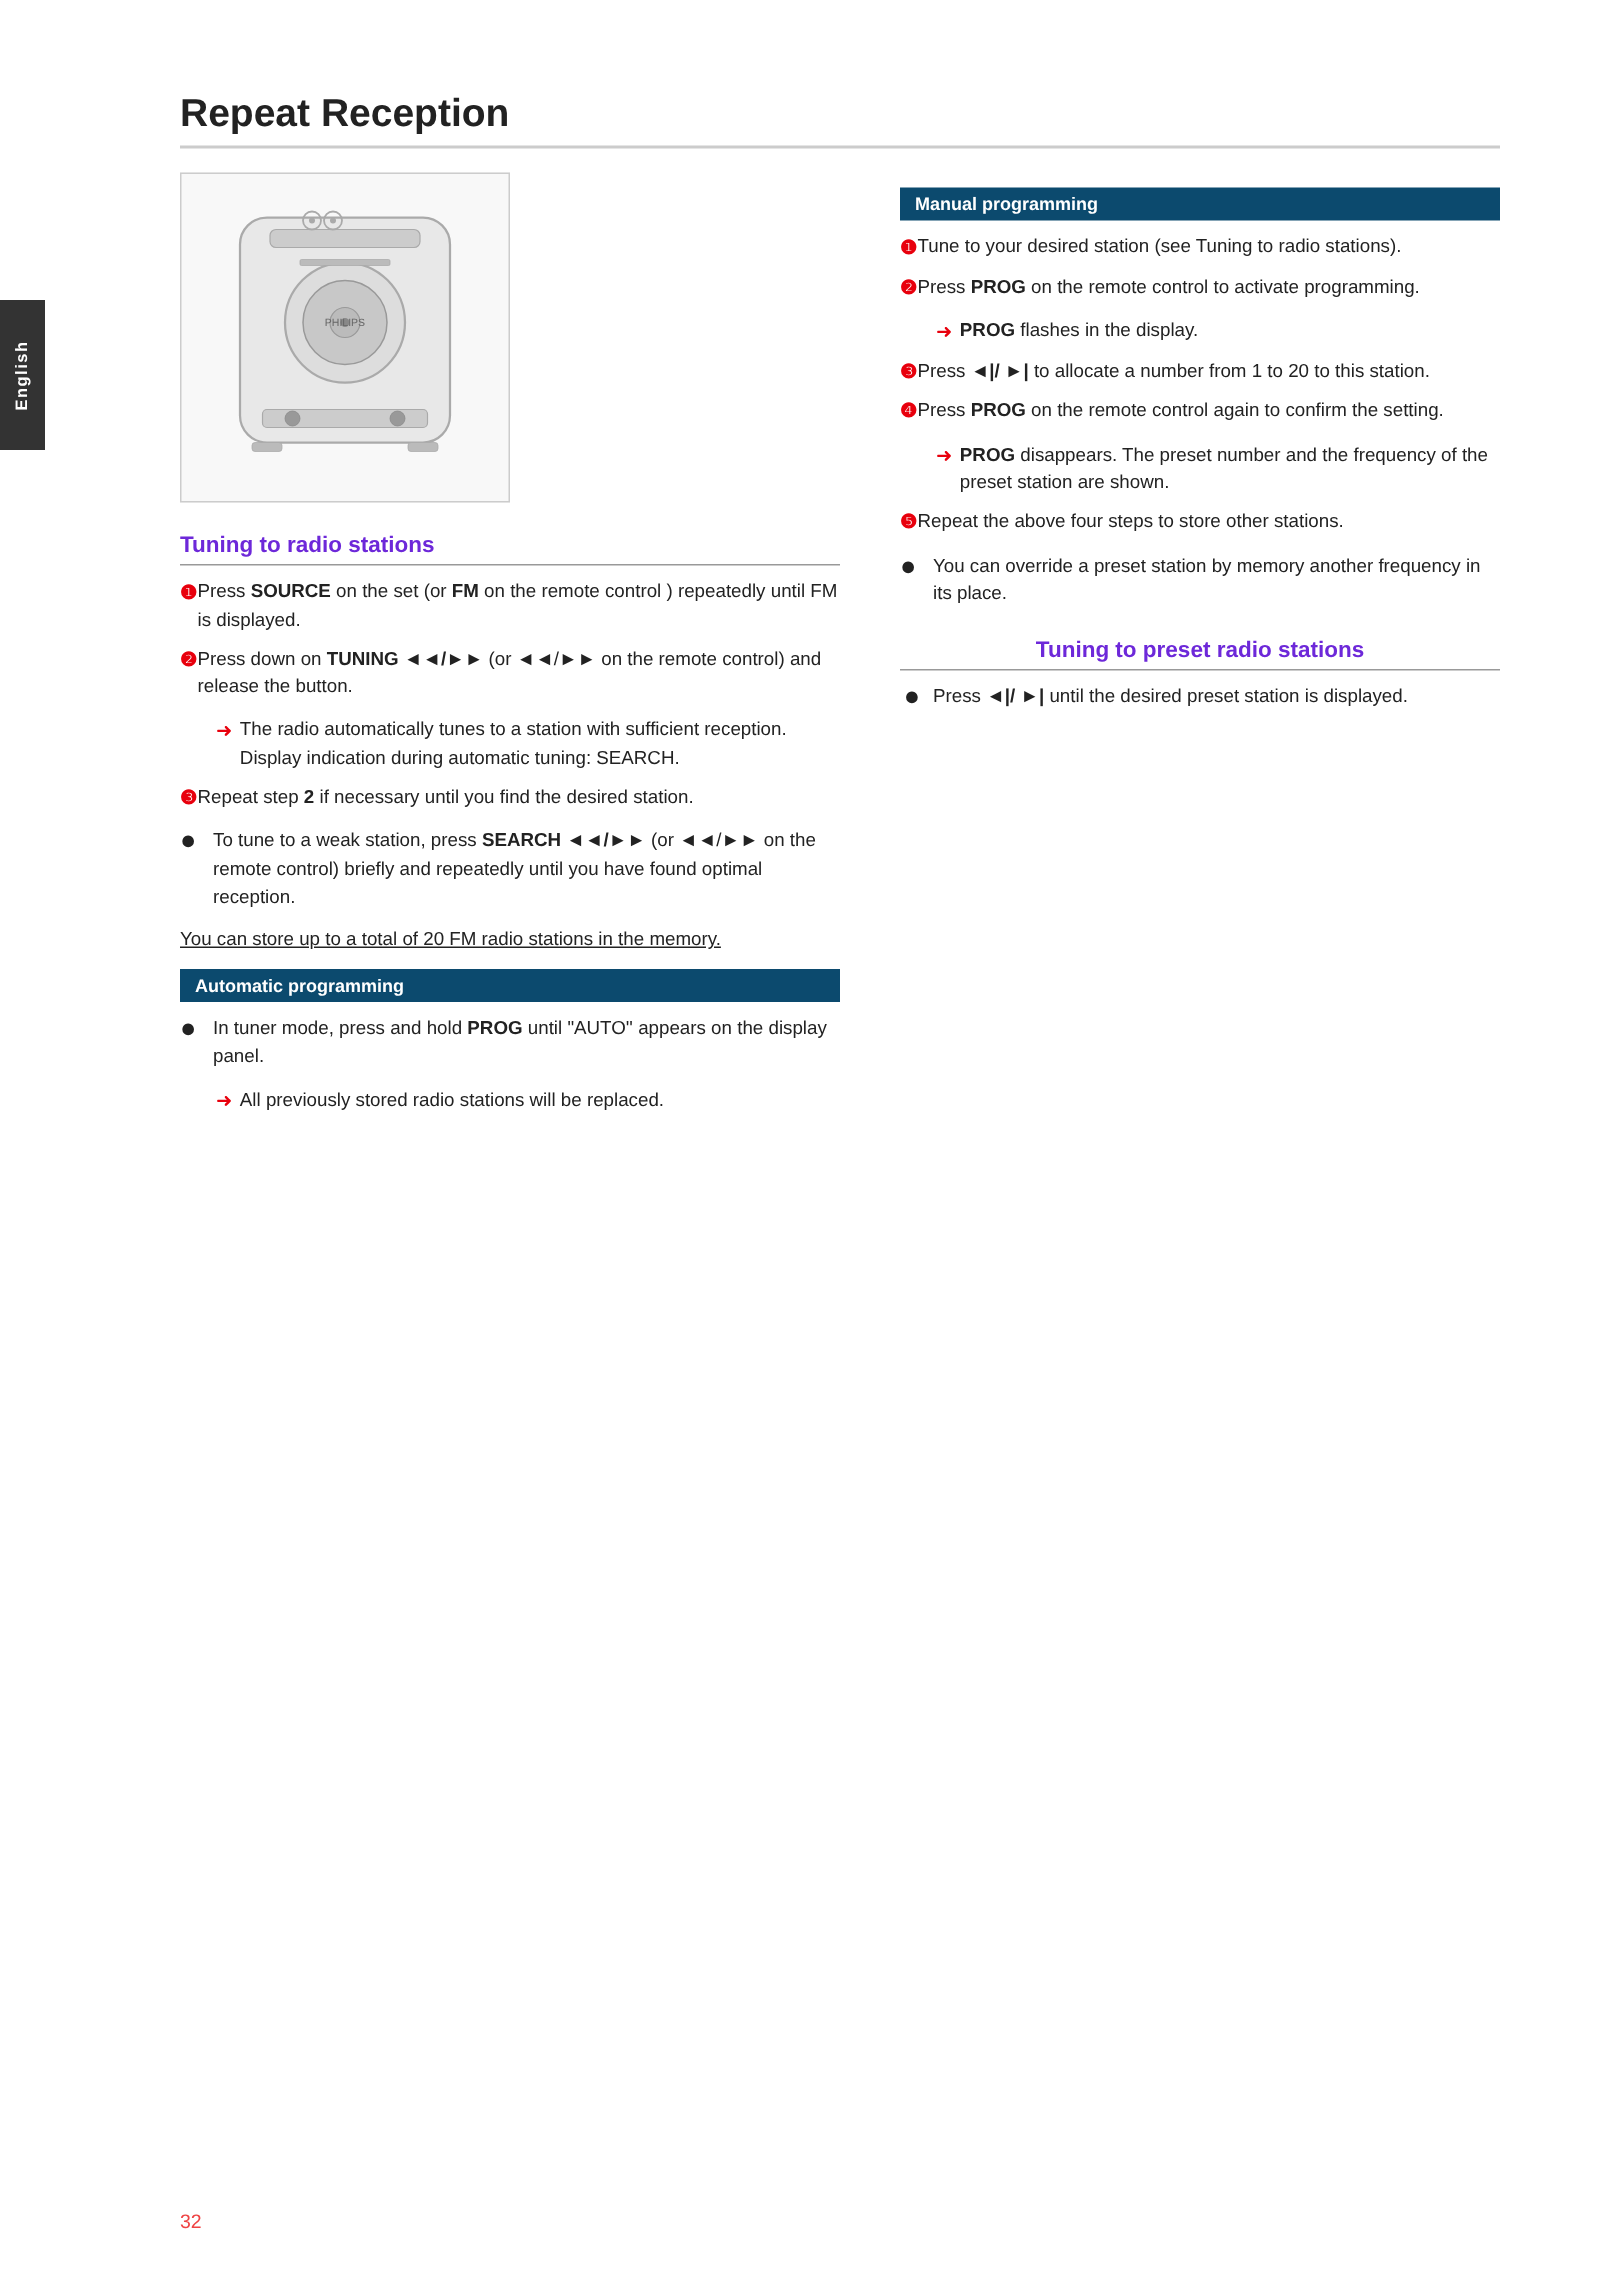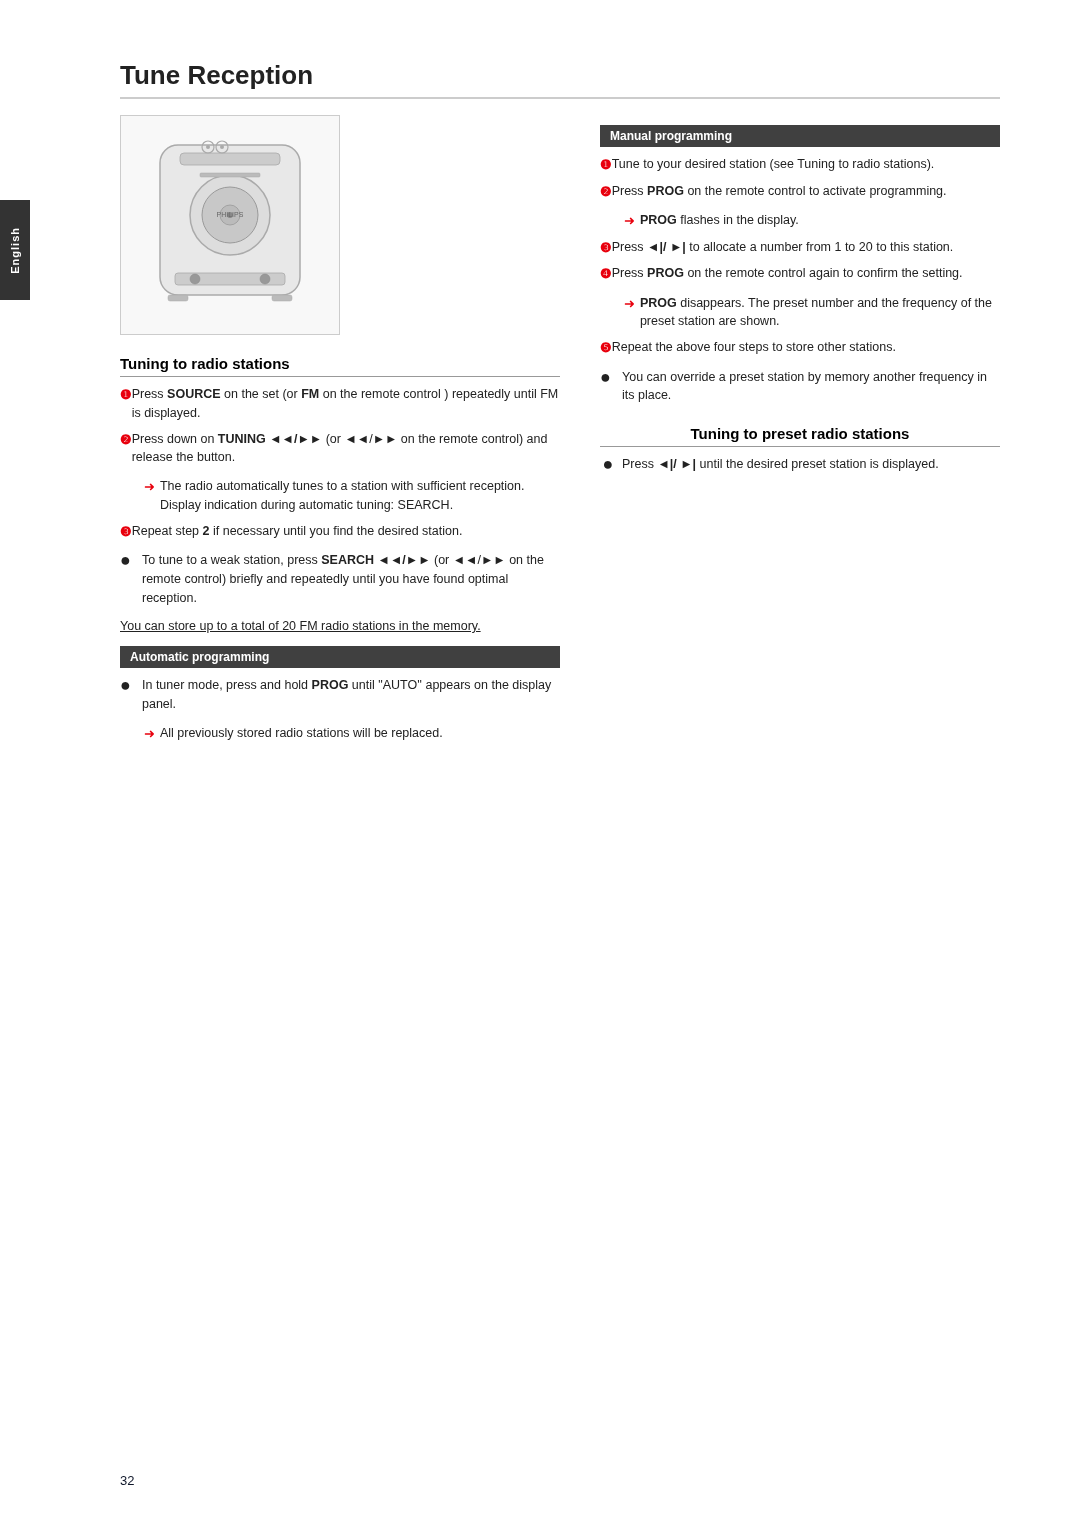--- a/index.html
+++ b/index.html
@@ -73,21 +73,21 @@
     }
     
     .device-svg {
       width: 200px;
       height: 200px;
     }
     
     .section-title {
       font-size: 15px;
       font-weight: bold;
-      color: #000000;
+      color: #6d28d9;
       margin-top: 4px;
       margin-bottom: 8px;
       padding-bottom: 4px;
       border-bottom: 1.5px solid #999;
     }
     
     .num-list {
       list-style: none;
       padding: 0;
       margin: 0 0 10px 0;
@@ -128,21 +128,21 @@
     }
     .bullet-list li .bullet {
       min-width: 16px;
       margin-right: 6px;
       font-size: 18px;
       line-height: 1;
       color: #222;
     }
     
     .colored-header {
-      background: #404040;
+      background: #0c4a6e;
       color: #fff;
       font-size: 12px;
       font-weight: bold;
       padding: 4px 10px;
       margin-bottom: 8px;
       margin-top: 10px;
     }
     
     .indent-block {
       margin-left: 0;
@@ -150,37 +150,37 @@
       font-size: 12.5px;
       line-height: 1.5;
       text-decoration: underline;
     }
     
     .page-num {
       position: absolute;
       bottom: 40px;
       left: 120px;
       font-size: 13px;
-      color: #0f172a;
+      color: #ef4444;
     }
     
     .cnum { font-size: 13px; color: #e8000d; font-weight: bold; }
     
     .sub-arrow { margin-left: 24px; }
   </style>
 </head>
 <body>
 
 <div class="page">
 
   <div class="sidebar-tab">
     <span>English</span>
   </div>
 
-  <h1 class="page-title">Tune Reception</h1>
+  <h1 class="page-title">Repeat Reception</h1>
 
   <div class="two-col">
 
     <div class="col-left">
 
       <div class="device-img">
         <svg class="device-svg" viewBox="0 0 200 200">
 
           <rect x="30" y="20" width="140" height="150" rx="18" ry="18" fill="#e8e8e8" stroke="#aaa" stroke-width="1.5"></rect>
 

